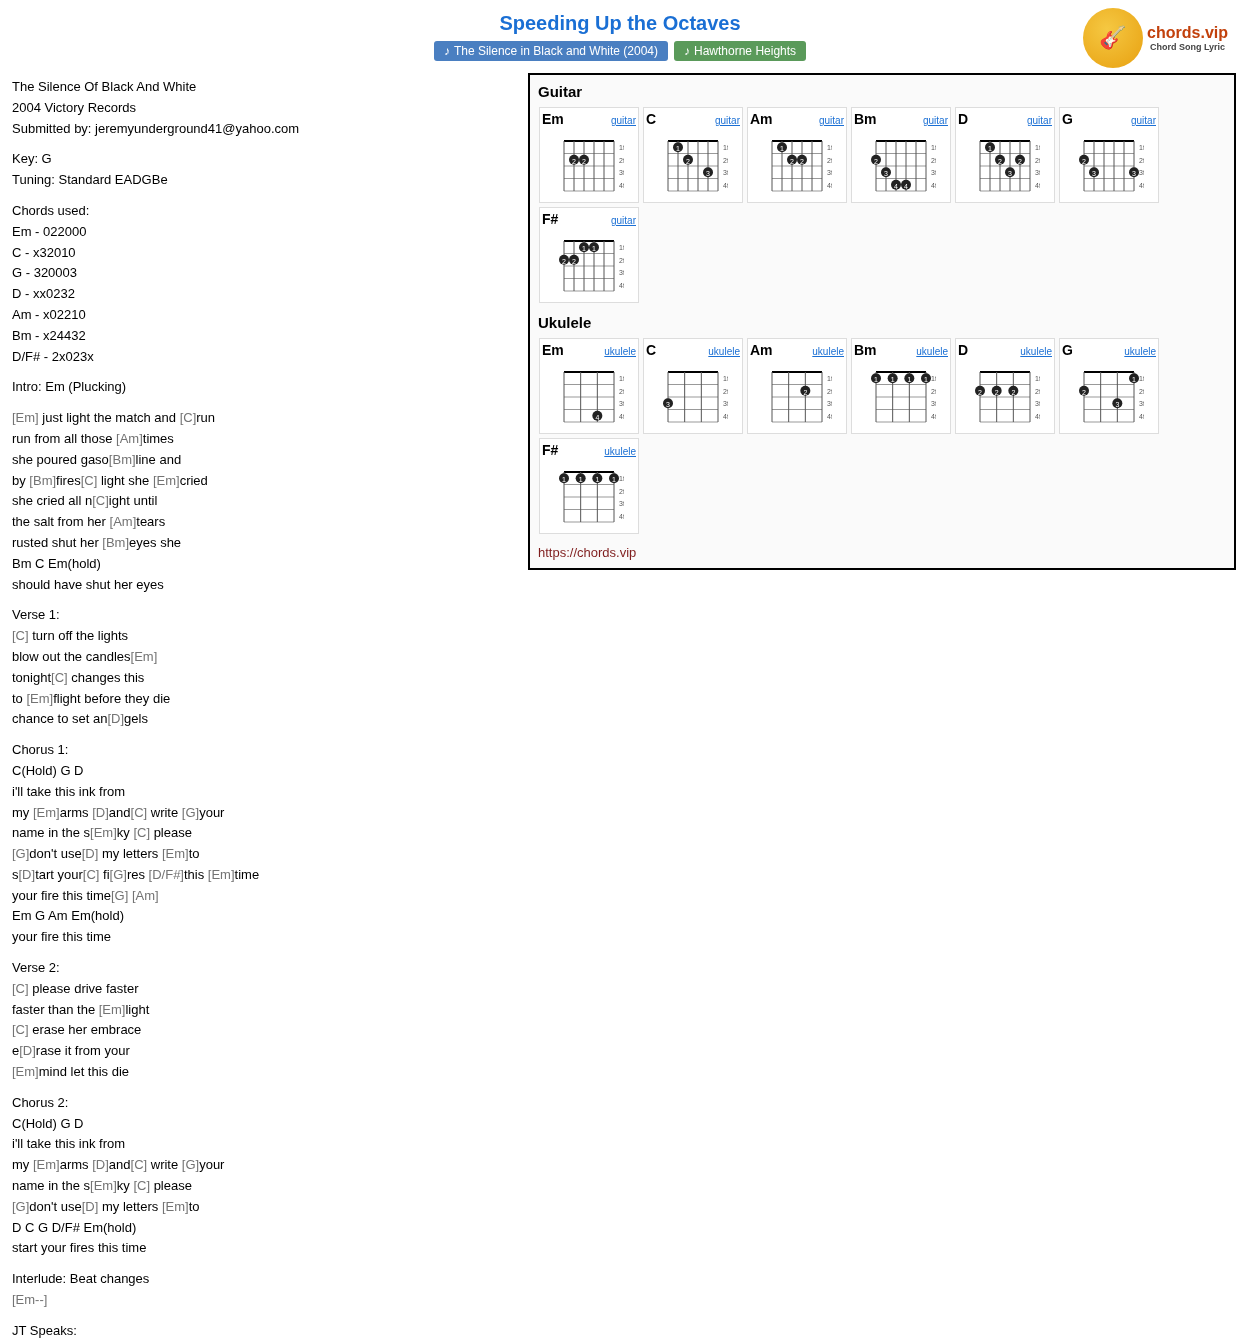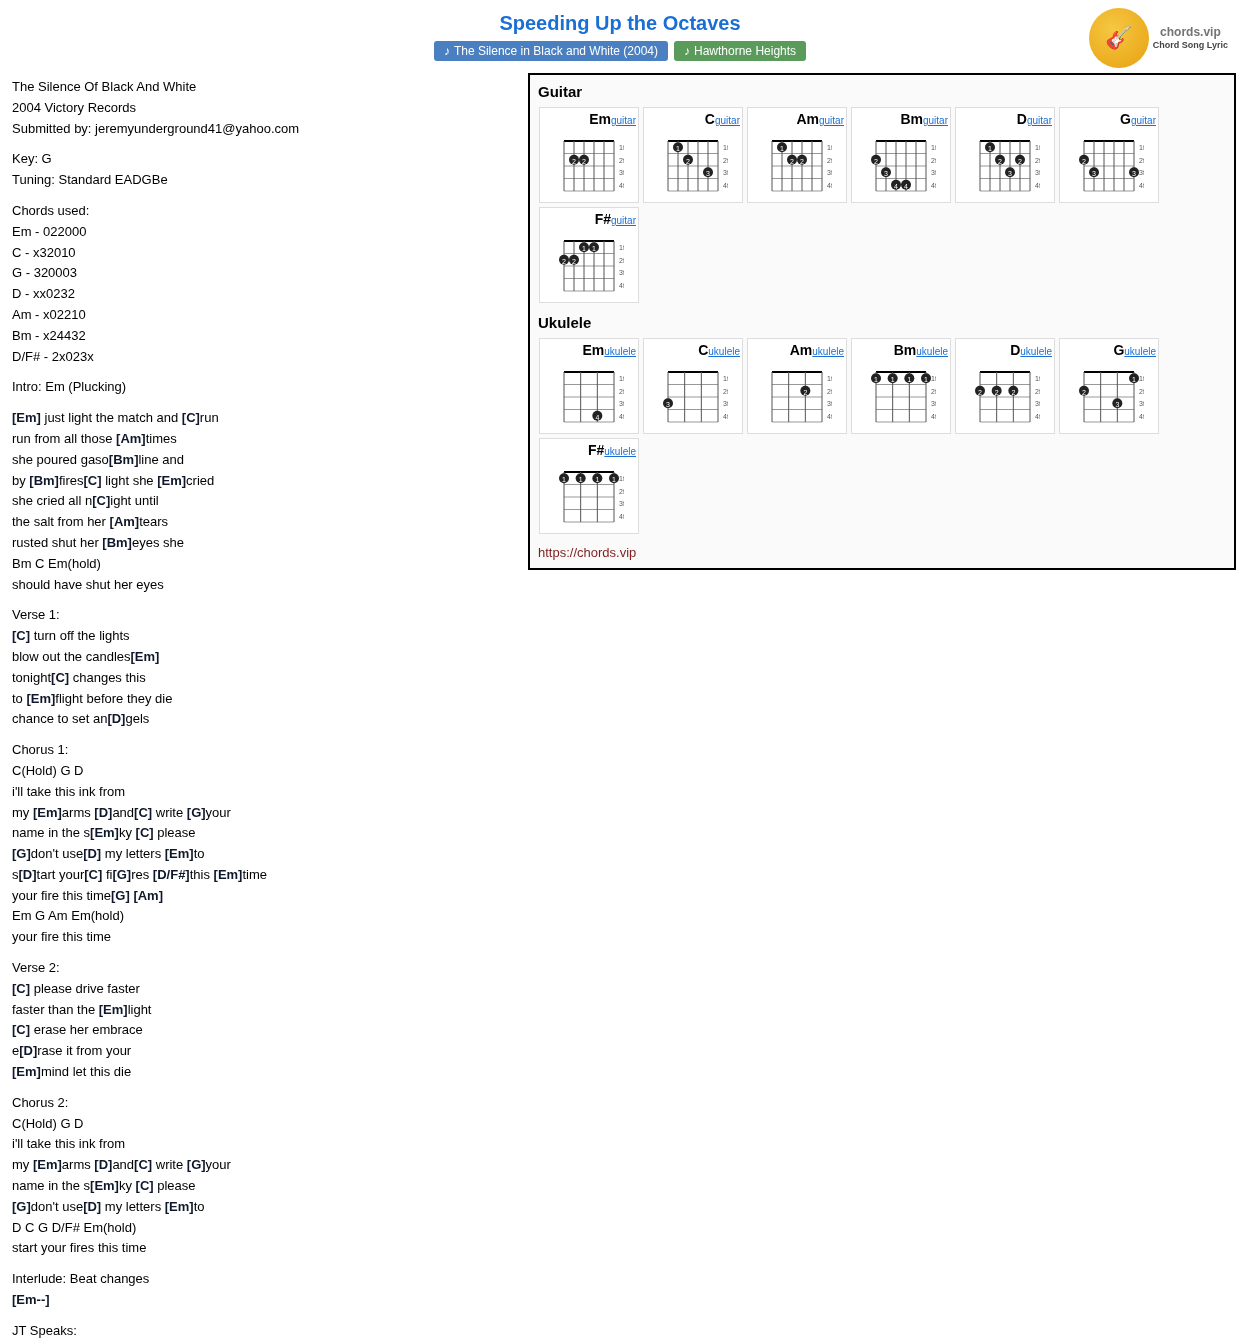--- a/index.html
+++ b/index.html
@@ -45,21 +45,21 @@
       padding: 4px 8px;
       line-height: 1.6;
     }
     .right-panel {
       flex: 1;
       border: 2px solid #000000;
       padding: 8px;
       background: #fafafa;
       margin-left: 4px;
     }
-    .chord-red { color: #0f172a; font-weight: bold; }
+    .chord-red { color: #737373; font-weight: normal; }
     .section-gap { margin-top: 10px; }
     .right-panel h3 {
       font-size: 15px;
       font-weight: bold;
       margin-bottom: 6px;
       color: #000;
     }
     .chord-diagrams-row {
       display: flex;
       flex-wrap: wrap;
@@ -71,21 +71,21 @@
       flex-direction: column;
       align-items: center;
       width: 100px;
       border: 1px solid #ddd;
       background: #fff;
       padding: 3px 2px;
       margin: 1px;
     }
     .chord-diagram-header {
       display: flex;
-      justify-content: flex-end;
+      justify-content: space-between;
       width: 100%;
       align-items: baseline;
       margin-bottom: 2px;
     }
     .chord-name {
       font-weight: bold;
       font-size: 14px;
     }
     .chord-type-link {
       font-size: 10px;
@@ -135,21 +135,21 @@
     </a>
     <a class="nav-pill nav-pill-green">
       <span>♪</span>
       <span>Hawthorne Heights</span>
     </a>
   </div>
   <div class="logo-area">
     <div style="display:flex;align-items:center;gap:4px;">
       <div class="logo-circle">🎸</div>
       <div class="logo-text-area">
-        <div style="color:#737373;font-size:12px;font-weight:bold;">chords.vip</div>
+        <div style="color:#c2410c;font-size:16px;font-weight:bold;">chords.vip</div>
         <div style="font-size:9px;color:#444;">Chord Song Lyric</div>
       </div>
     </div>
   </div>
 </div>
 
 <div class="main-layout">
   <div class="left-panel">
     <div>The Silence Of Black And White</div>
     <div>2004 Victory Records</div>

